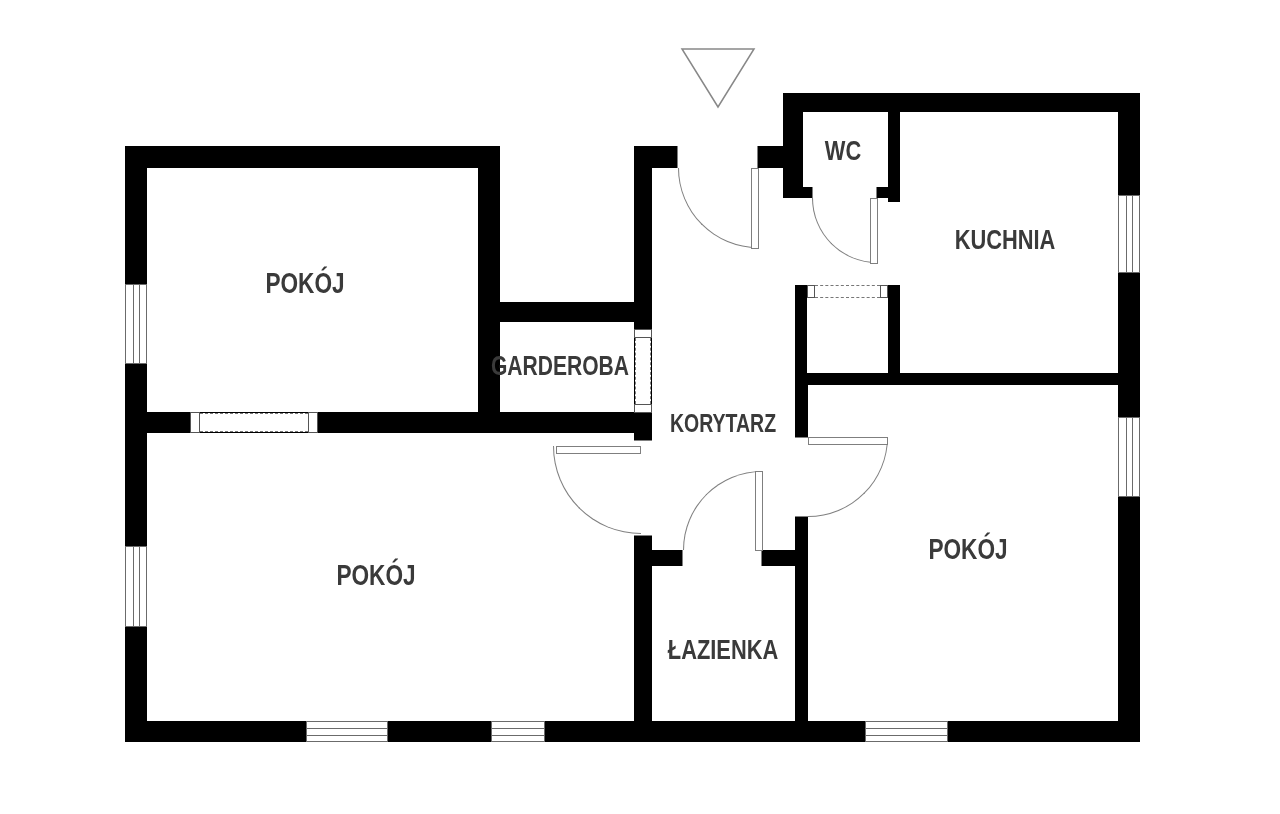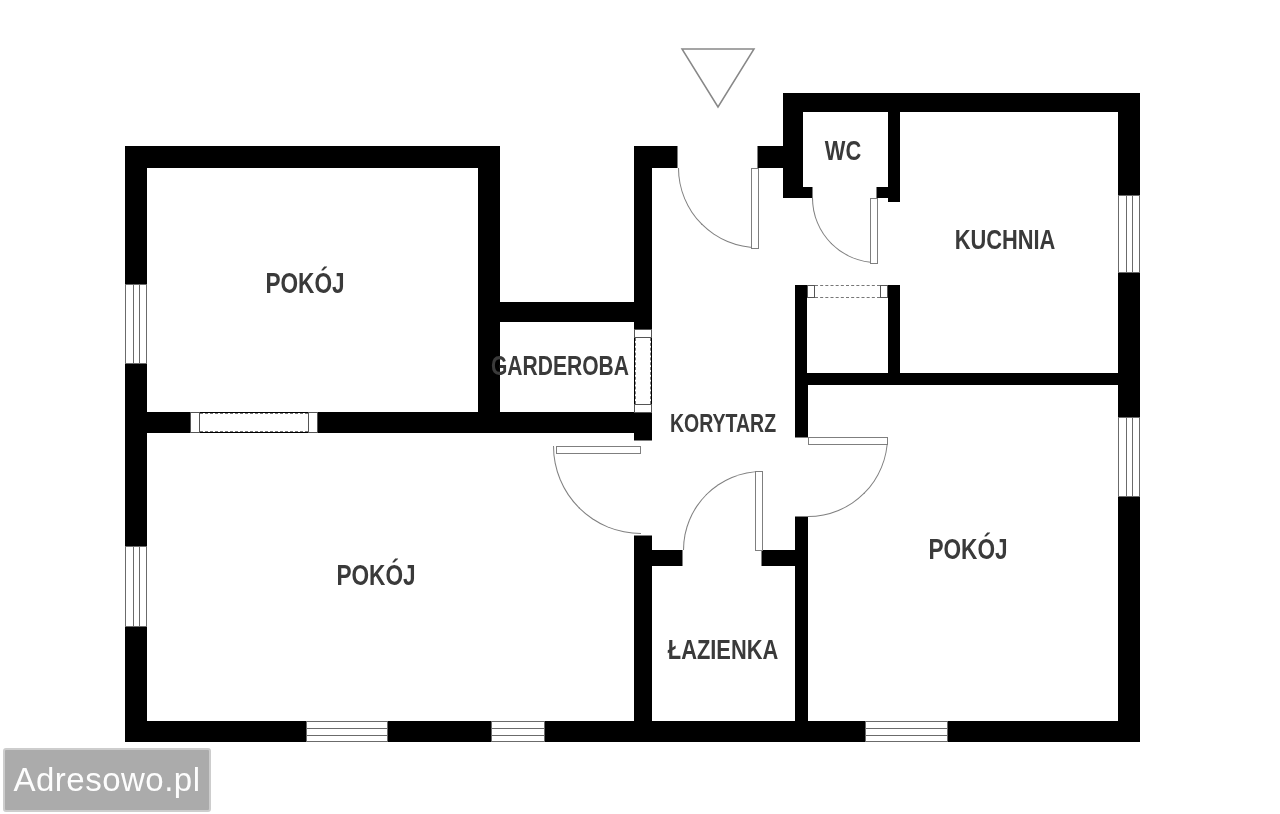--- a/index.html
+++ b/index.html
@@ -98,17 +98,14 @@
 
   <div class="label" style="left:305px;top:283px;font-size:29px;">POKÓJ</div>
   <div class="label" style="left:560px;top:366px;font-size:27px;">GARDEROBA</div>
   <div class="label" style="left:723px;top:423px;font-size:25px;">KORYTARZ</div>
   <div class="label" style="left:843px;top:151px;font-size:28px;">WC</div>
   <div class="label" style="left:1005px;top:240px;font-size:28px;">KUCHNIA</div>
   <div class="label" style="left:376px;top:575px;font-size:29px;">POKÓJ</div>
   <div class="label" style="left:968px;top:549px;font-size:29px;">POKÓJ</div>
   <div class="label" style="left:723px;top:650px;font-size:28px;">ŁAZIENKA</div>
 
-  <div id="watermark">
-    <span>Adresowo.pl</span>
-  </div>
 
 </div>
 
 </body></html>

